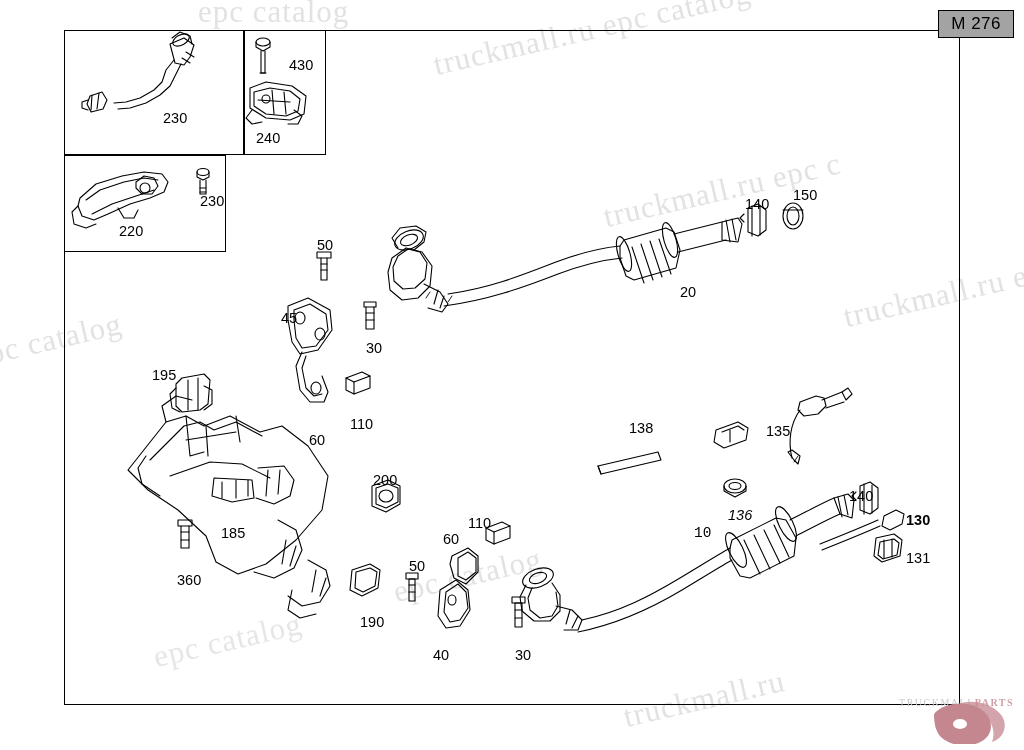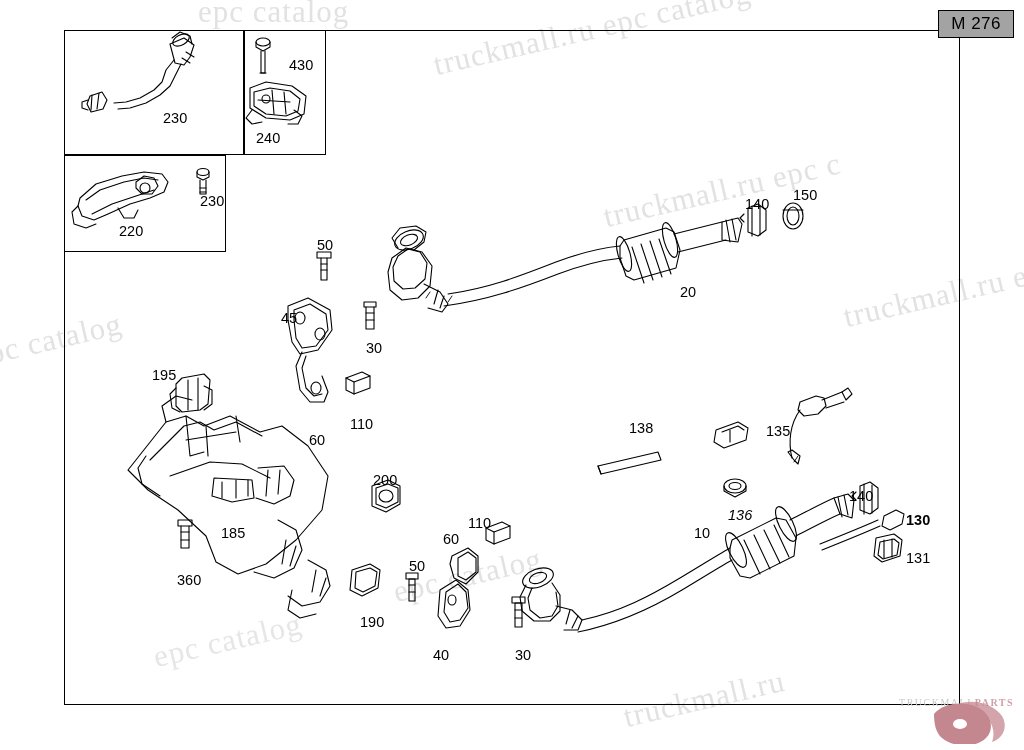--- a/index.html
+++ b/index.html
@@ -439,21 +439,21 @@
   <div class="lbl" style="left:373px; top:473px;">200</div>
   <div class="lbl" style="left:360px; top:615px;">190</div>
   <div class="lbl" style="left:409px; top:559px;">50</div>
   <div class="lbl" style="left:433px; top:648px;">40</div>
   <div class="lbl" style="left:443px; top:532px;">60</div>
   <div class="lbl" style="left:468px; top:516px;">110</div>
   <div class="lbl" style="left:515px; top:648px;">30</div>
   <div class="lbl" style="left:629px; top:421px;">138</div>
   <div class="lbl" style="left:766px; top:424px;">135</div>
   <div class="lbl" style="left:728px; top:508px;font-style:italic;">136</div>
-  <div class="lbl" style="left:694px; top:526px;">10</div>
+  <div class="lbl" style="left:694px; top:526px;font-family:Liberation Mono, monospace;">10</div>
   <div class="lbl" style="left:849px; top:489px;">140</div>
   <div class="lbl" style="left:906px; top:513px;font-weight:bold;">130</div>
   <div class="lbl" style="left:906px; top:551px;">131</div>
 
   <div class="logo-text">
     <span>TRUCKMALL</span><b>PARTS</b>
   </div>
   <svg class="logo" viewBox="0 0 180 58">
     <g fill="#c4868f" stroke="none">
       <path d="M96 28 c10 -12 34 -14 48 -4 c10 7 12 20 4 28 c-10 10 -32 10 -44 0 c-6 -5 -8 -14 -8 -24 z"></path>

